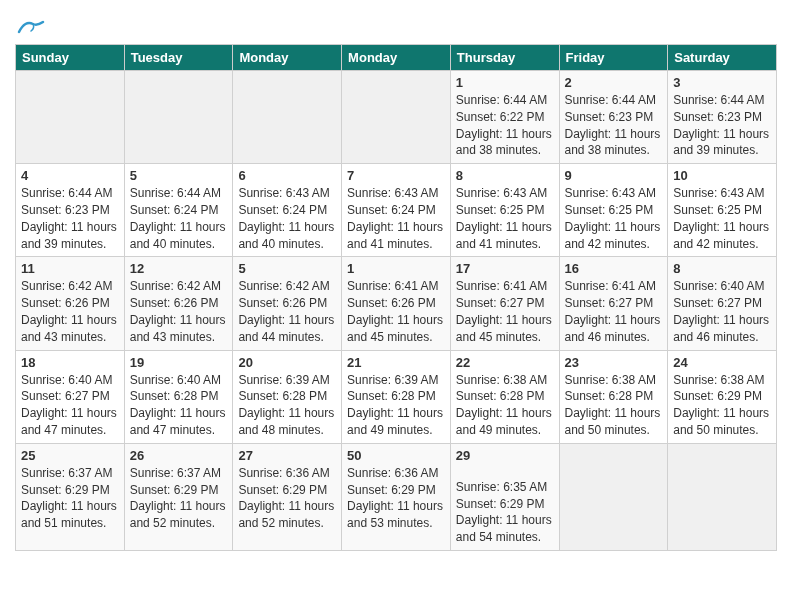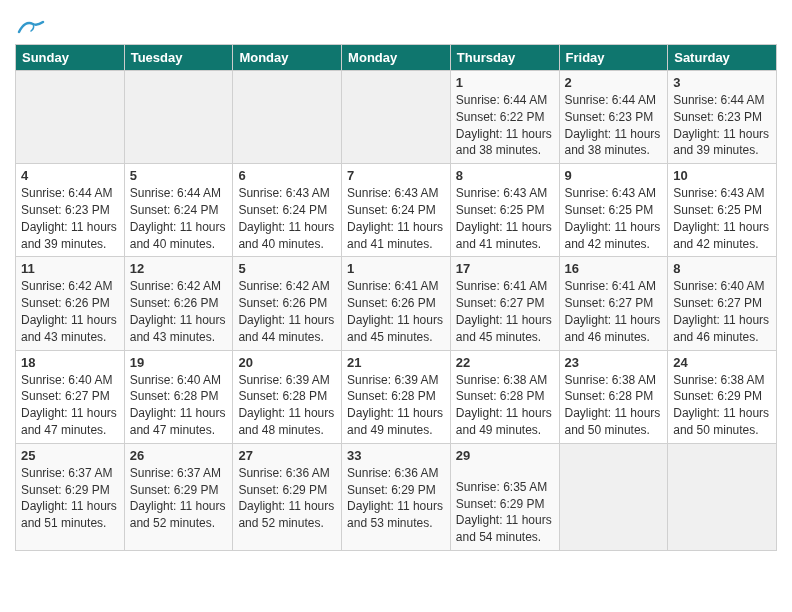--- a/index.html
+++ b/index.html
@@ -324,21 +324,21 @@
 and 52 minutes.</div>
         </td>
         <td>
           <div class="day-number">27</div>
           <div class="day-info" style="white-space: pre-line;">Sunrise: 6:36 AM
 Sunset: 6:29 PM
 Daylight: 11 hours
 and 52 minutes.</div>
         </td>
         <td>
-          <div class="day-number">33</div>
+          <div class="day-number">50</div>
           <div class="day-info" style="white-space: pre-line;">Sunrise: 6:36 AM
 Sunset: 6:29 PM
 Daylight: 11 hours
 and 53 minutes.</div>
         </td>
         <td>
           <div class="day-number">29</div>
           <div class="day-info" style="white-space: pre-line; margin-top: 16px;">Sunrise: 6:35 AM
 Sunset: 6:29 PM
 Daylight: 11 hours

